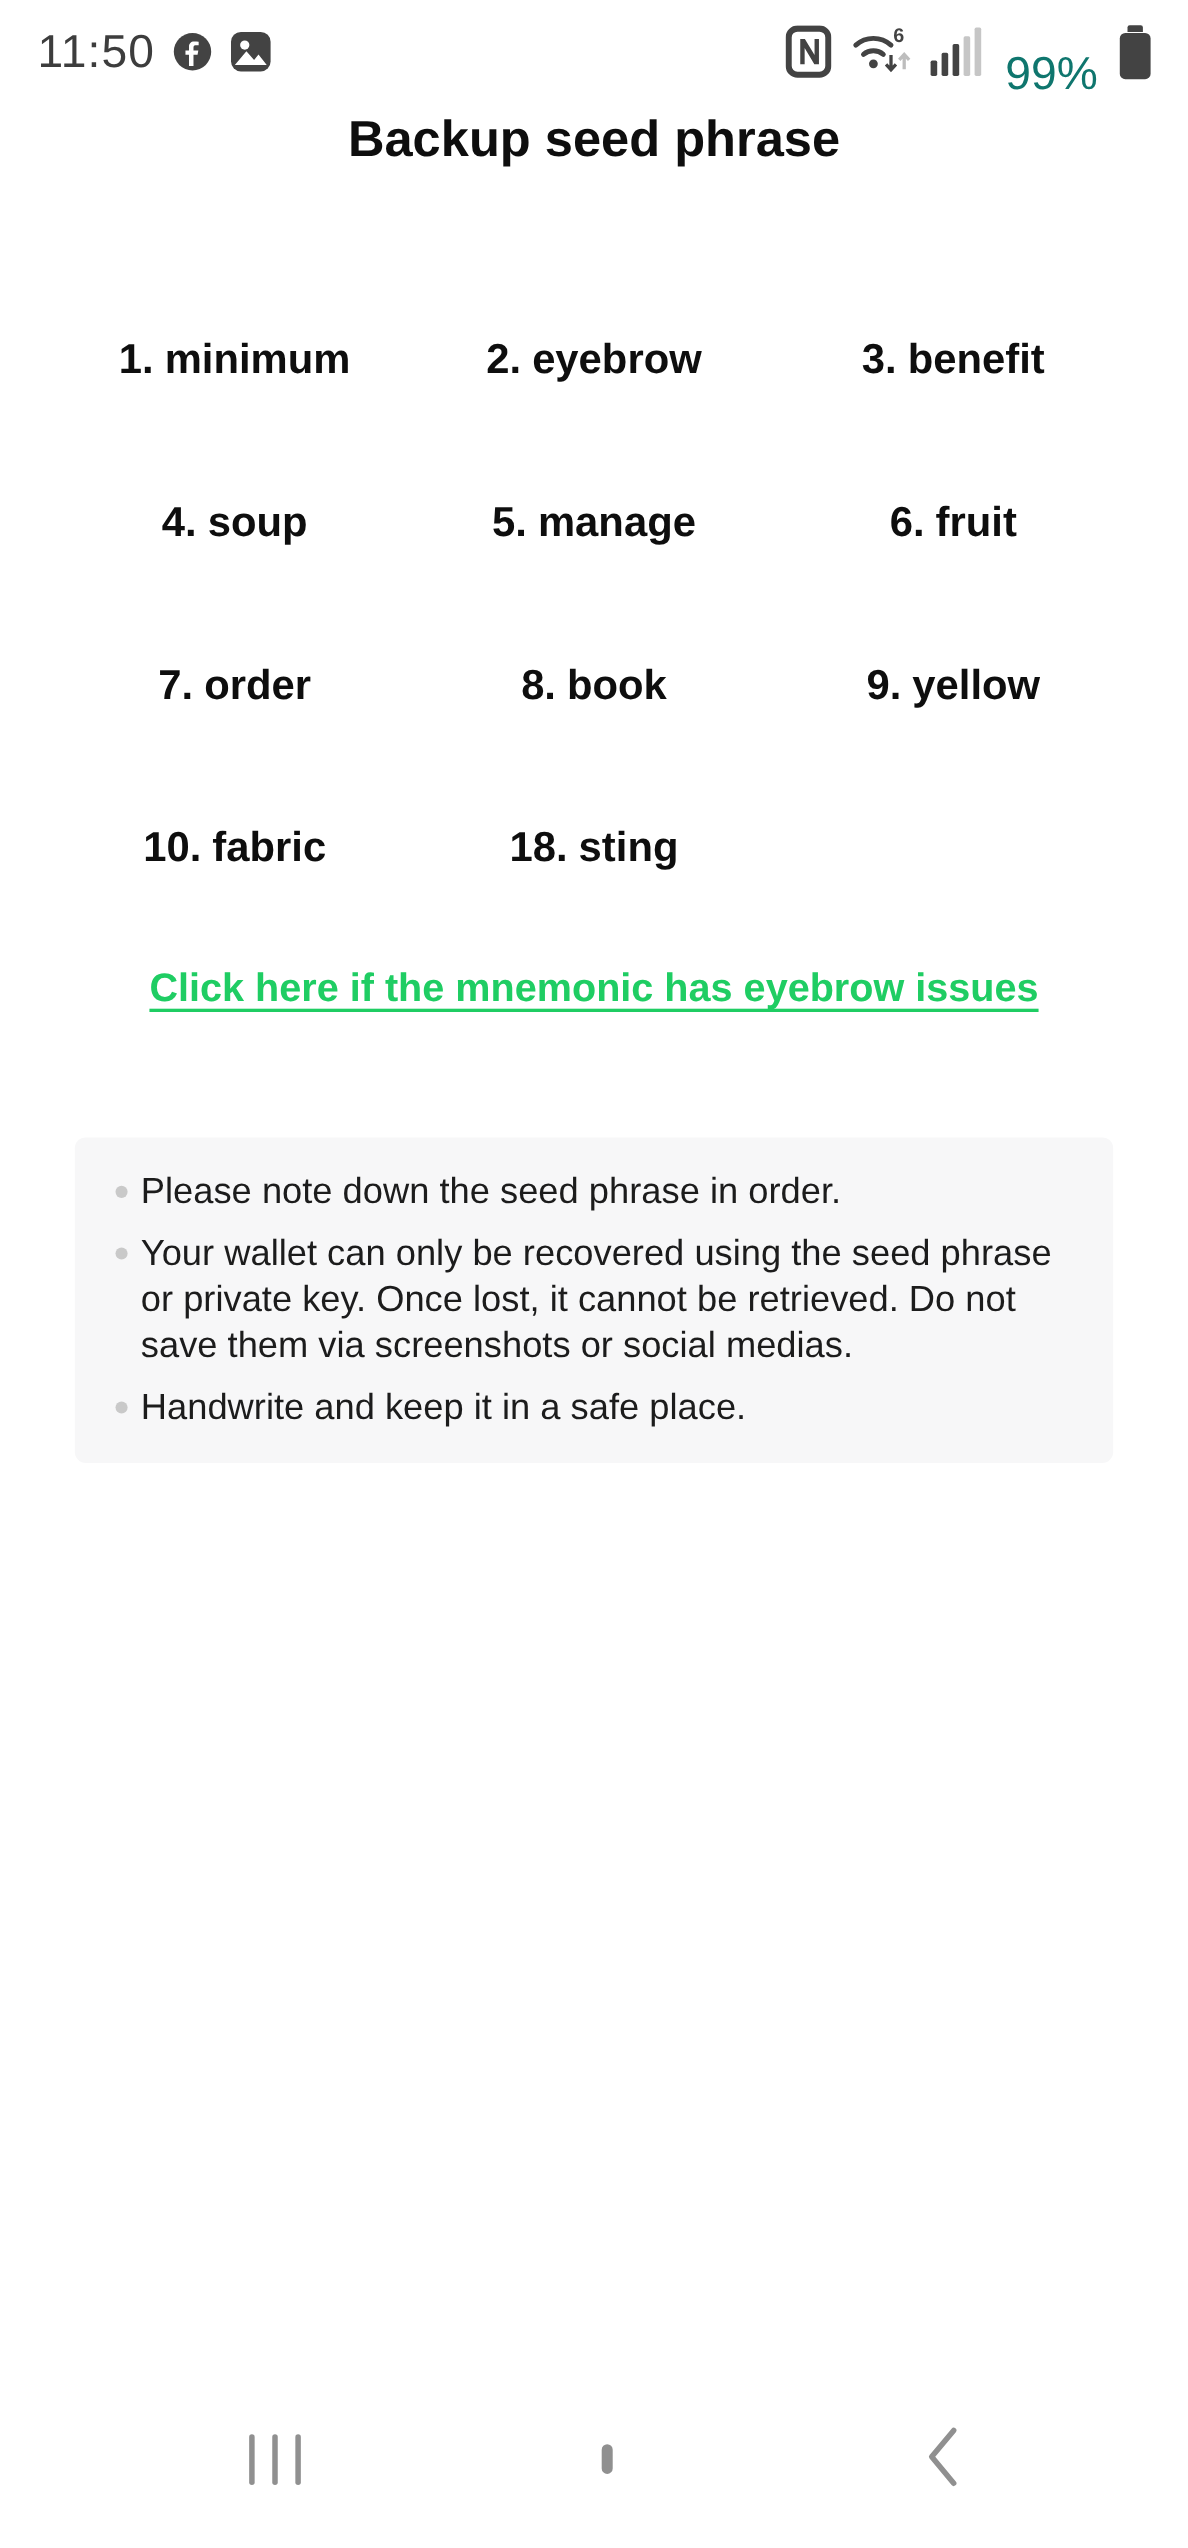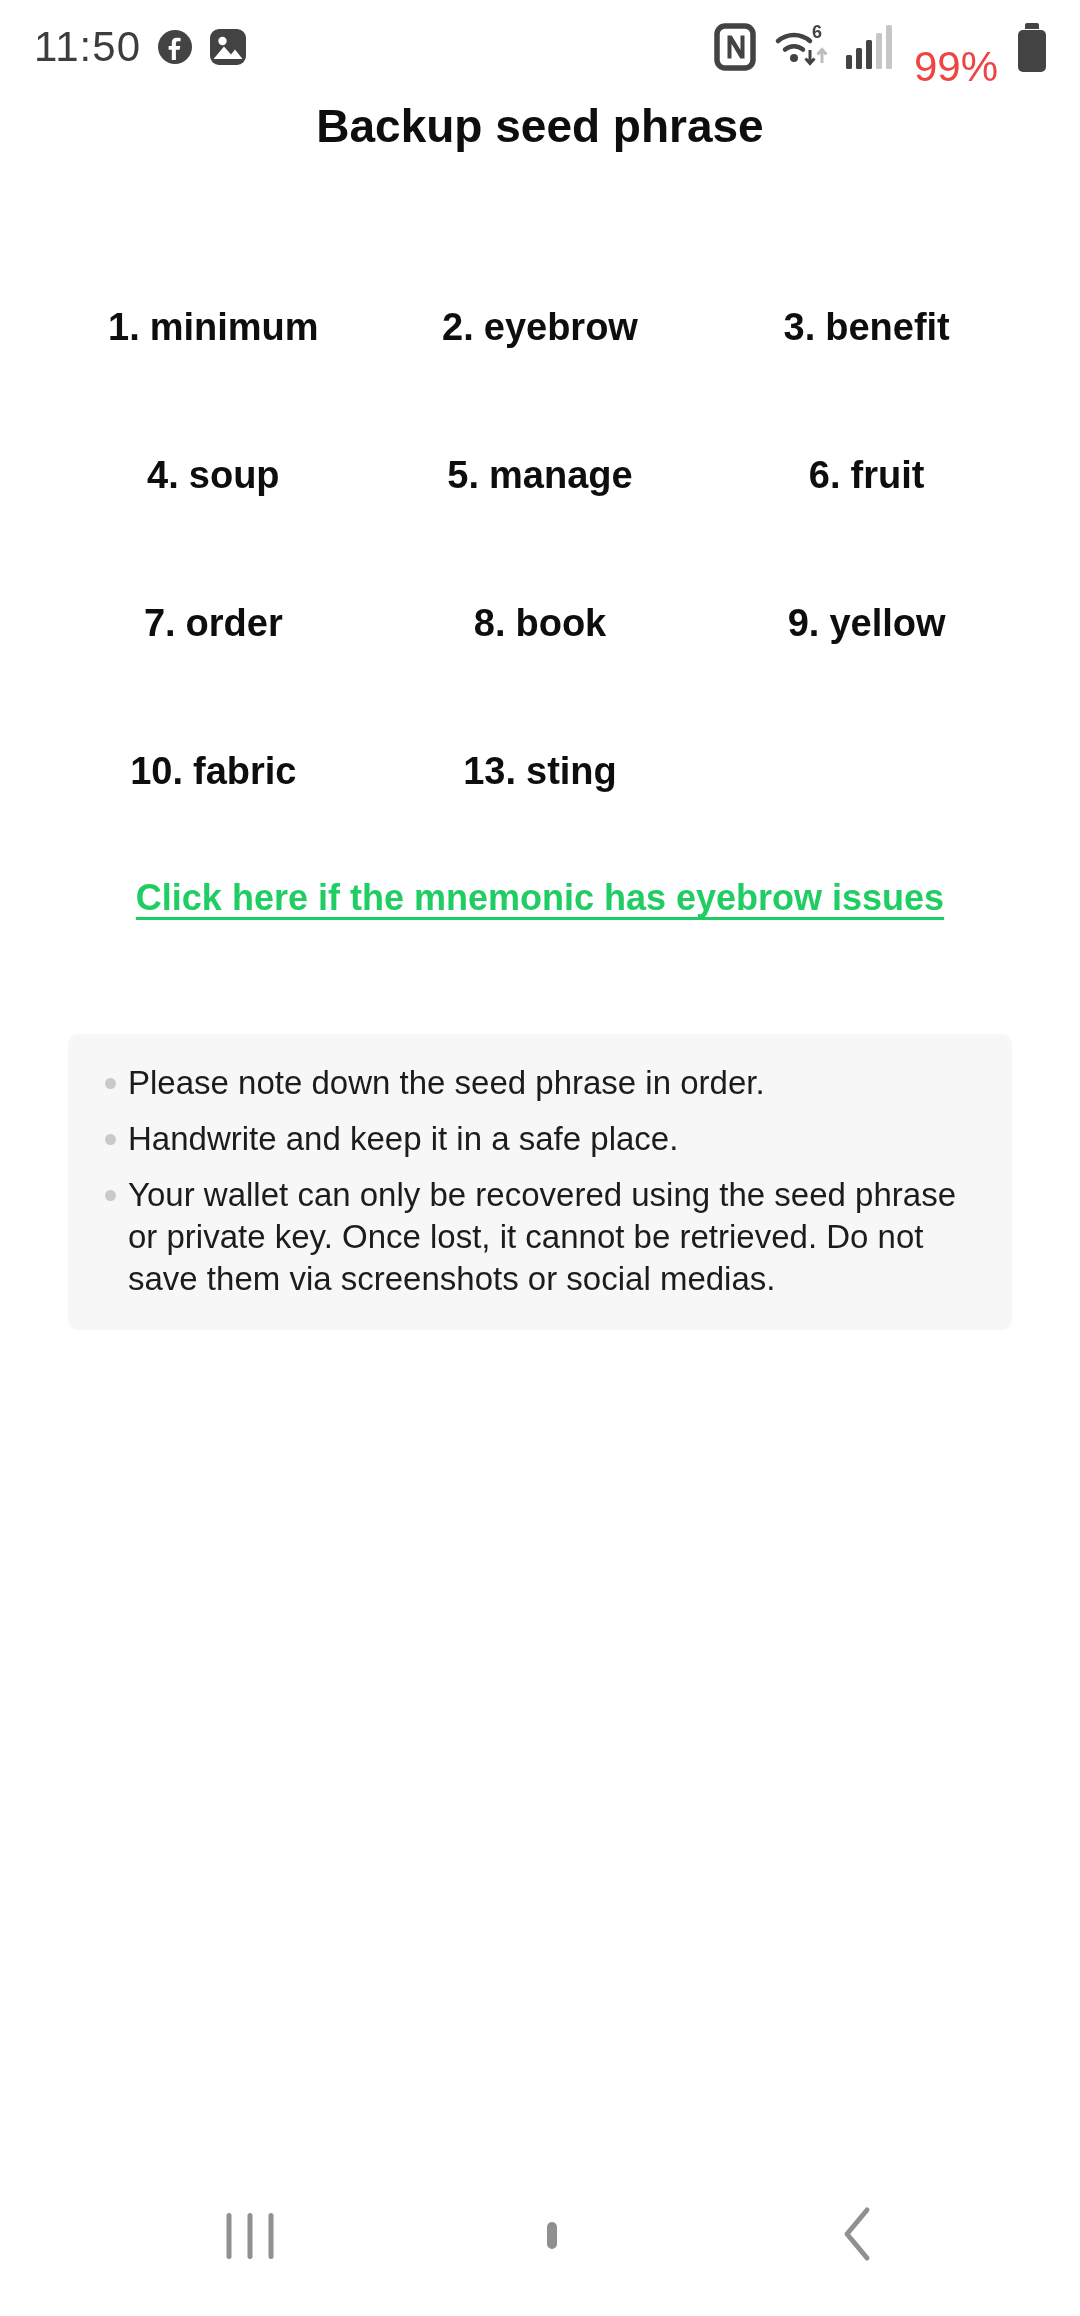--- a/index.html
+++ b/index.html
@@ -15,21 +15,21 @@
   
   .status-bar{
     position:relative;
     height:94px;
     display:flex;align-items:center;justify-content:space-between;
     padding:0 34px;box-sizing:border-box;
   }
   .sb-left,.sb-right{display:flex;align-items:center;gap:16px;}
   .sb-time{font-size:42px;color:#3d3d3d;letter-spacing:1px;}
   .sb-icon{display:inline-flex;align-items:center;}
-  .sb-pct{font-size:42px;color:#ef4444;margin-left:6px;margin-top:40px;}
+  .sb-pct{font-size:42px;color:#0f766e;margin-left:6px;margin-top:40px;}
   .batt{display:flex;flex-direction:column;align-items:center;margin-left:4px;}
   .batt .cap{width:14px;height:6px;background:#434343;border-radius:2px 2px 0 0;}
   .batt .body{width:28px;height:42px;background:#434343;border-radius:5px;margin-top:1px;}
   .sigbars{display:flex;align-items:flex-end;gap:4px;height:44px;}
   .sigbars i{display:block;width:6px;border-radius:1.5px;background:#434343;}
   .sigbars i.b1{height:14px;} .sigbars i.b2{height:21px;} .sigbars i.b3{height:29px;}
   .sigbars i.b4{height:36px;background:#c6c6c6;} .sigbars i.b5{height:44px;background:#c6c6c6;}
 
   
   .page-title{
@@ -208,40 +208,40 @@
       </div>
     <div class="word-cell">
         <span>9.</span>
         <span class="w">yellow</span>
       </div>
     <div class="word-cell">
         <span>10.</span>
         <span class="w">fabric</span>
       </div>
     <div class="word-cell">
-        <span>13.</span>
+        <span>18.</span>
         <span class="w">sting</span>
       </div>
   </section>
 
   <a class="display-link">Click here if the mnemonic has eyebrow issues</a>
 
   <section class="notes">
     <ul>
       <li>
         <span class="note-dot"></span>
         <span class="note-text">Please note down the seed phrase in order.</span>
       </li>
       <li>
         <span class="note-dot"></span>
-        <span class="note-text">Handwrite and keep it in a safe place.</span>
+        <span class="note-text">Your wallet can only be recovered using the seed phrase or private key. Once lost, it cannot be retrieved. Do not save them via screenshots or social medias.</span>
       </li>
       <li>
         <span class="note-dot"></span>
-        <span class="note-text">Your wallet can only be recovered using the seed phrase or private key. Once lost, it cannot be retrieved. Do not save them via screenshots or social medias.</span>
+        <span class="note-text">Handwrite and keep it in a safe place.</span>
       </li>
     </ul>
   </section>
 
 
   <nav class="nav-bar">
     <div class="nav-slot slot-recents">
       <span class="recents">
           <i></i>
           <i></i>

